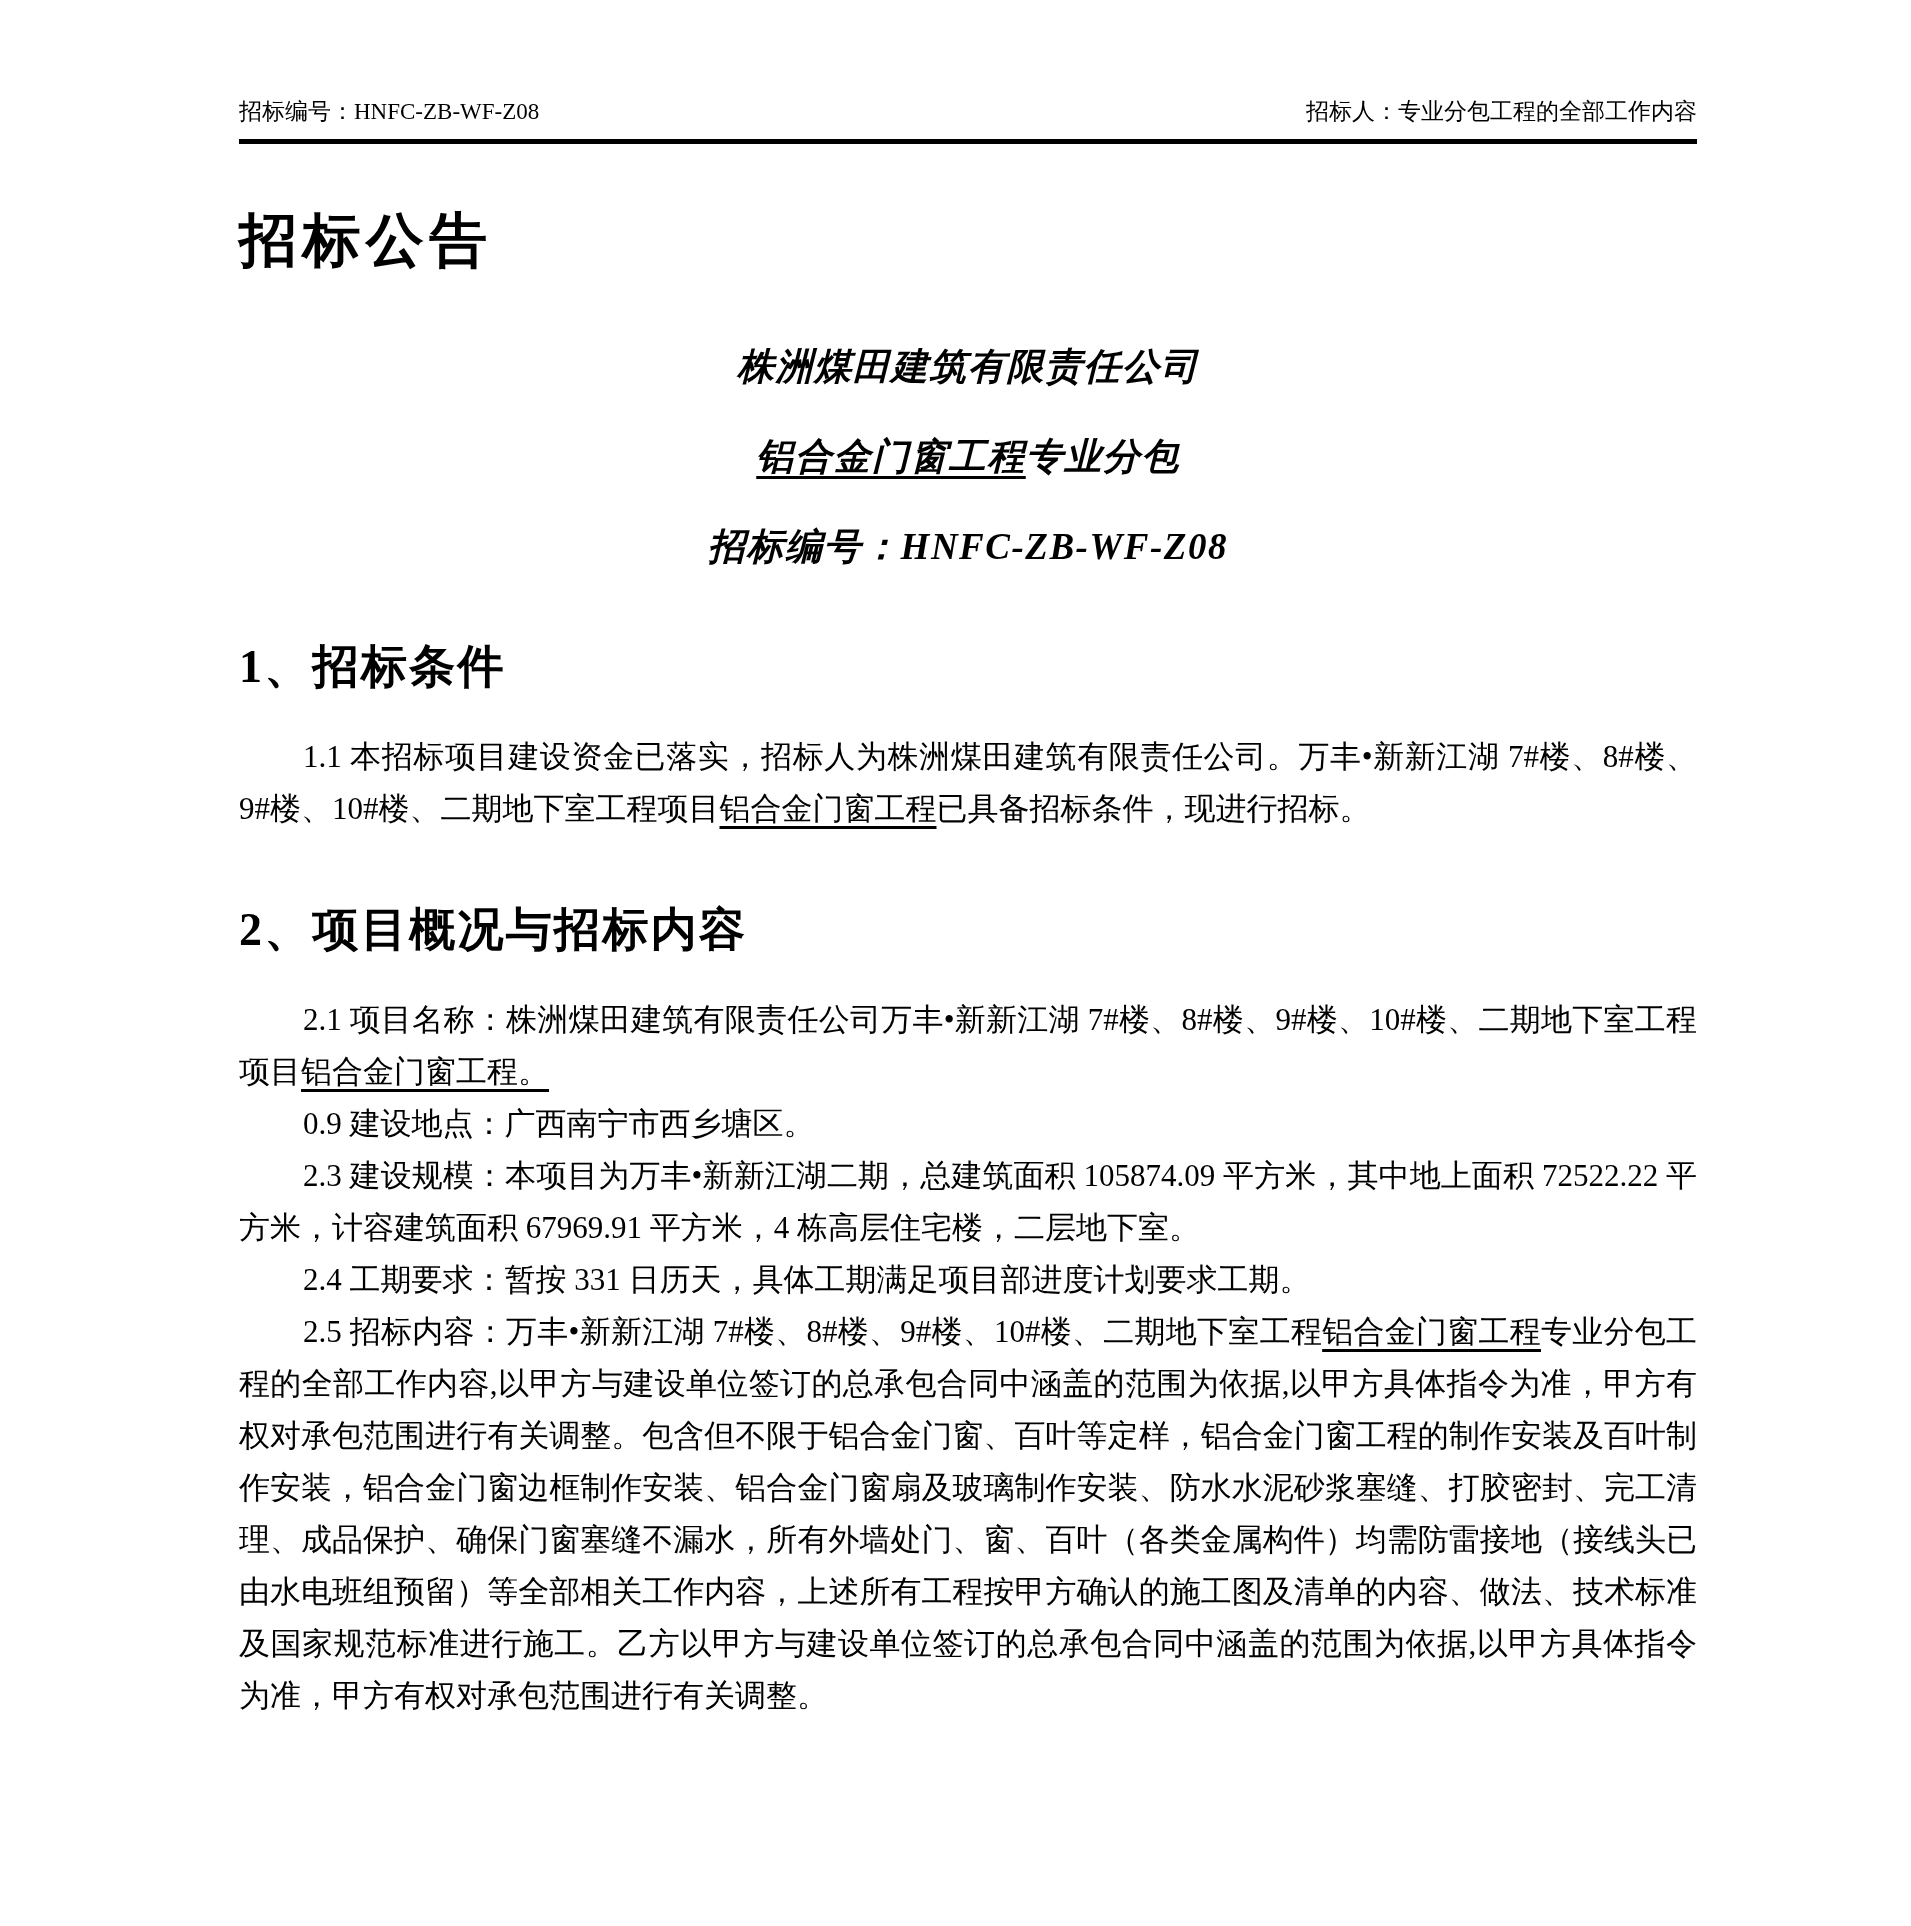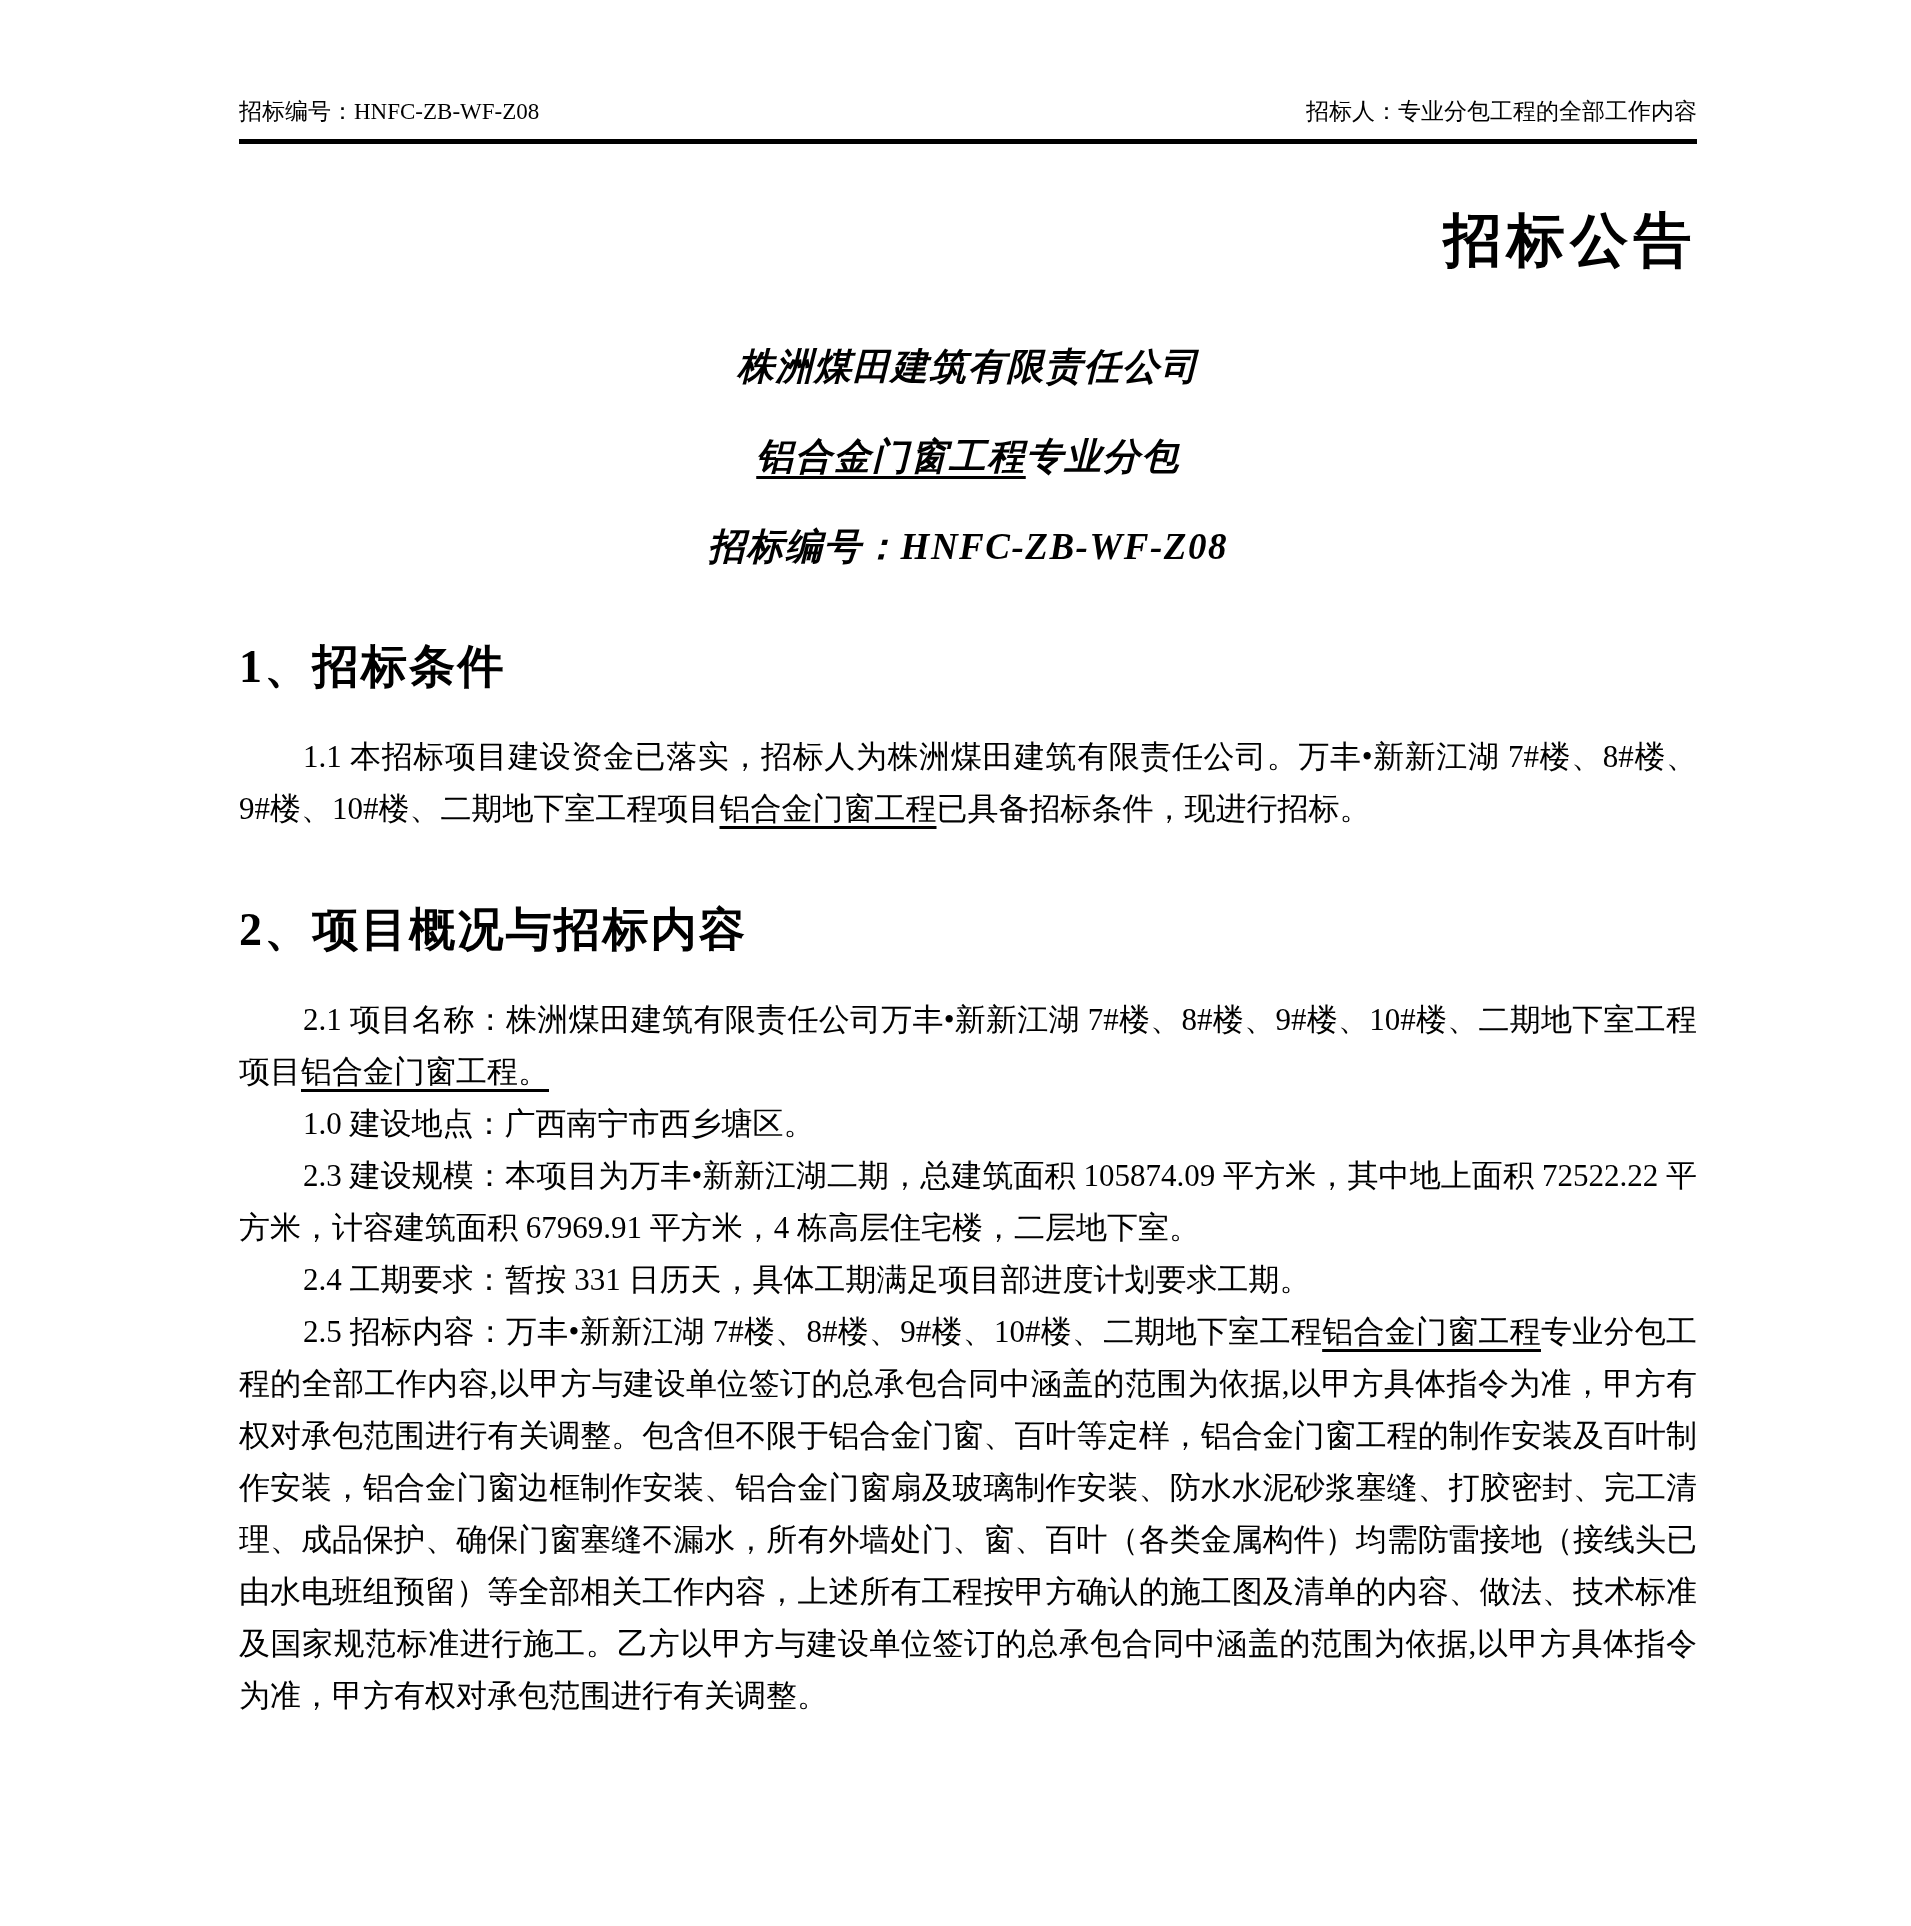--- a/index.html
+++ b/index.html
@@ -17,21 +17,21 @@
   }
   .header {
     display: flex;
     justify-content: space-between;
     align-items: flex-end;
     font-size: 23px;
     padding-bottom: 11.6px;
     border-bottom: 5px solid #000;
   }
   .title {
-    text-align: right;
+    text-align: left;
     font-size: 58px;
     font-weight: bold;
     letter-spacing: 5.4px;
     margin-top: 58px;
   }
   .subtitles .subline {
     text-align: center;
     font-weight: bold;
     font-size: 37px;
     margin-top: 40px;
@@ -80,21 +80,21 @@
     <div class="section-heading">1、招标条件</div>
     <div class="paras">
         <div class="para"><span>1.1 本招标项目建设资金已落实，招标人为株洲煤田建筑有限责任公司。万丰•新新江湖 7#楼、8#楼、9#楼、10#楼、二期地下室工程项目</span><span class="u">铝合金门窗工程</span><span>已具备招标条件，现进行招标。</span></div>
       </div>
   </div>
 
   <div class="section">
     <div class="section-heading">2、项目概况与招标内容</div>
     <div class="paras">
         <div class="para"><span>2.1 项目名称：株洲煤田建筑有限责任公司万丰•新新江湖 7#楼、8#楼、9#楼、10#楼、二期地下室工程项目</span><span class="u">铝合金门窗工程。</span></div>
-        <div class="para"><span>1.0 建设地点：广西南宁市西乡塘区。</span></div>
+        <div class="para"><span>0.9 建设地点：广西南宁市西乡塘区。</span></div>
         <div class="para"><span>2.3 建设规模：本项目为万丰•新新江湖二期，总建筑面积 105874.09 平方米，其中地上面积 72522.22 平方米，计容建筑面积 67969.91 平方米，4 栋高层住宅楼，二层地下室。</span></div>
         <div class="para"><span>2.4 工期要求：暂按 331 日历天，具体工期满足项目部进度计划要求工期。</span></div>
         <div class="para"><span>2.5 招标内容：万丰•新新江湖 7#楼、8#楼、9#楼、10#楼、二期地下室工程</span><span class="u">铝合金门窗工程</span><span>专业分包工程的全部工作内容,以甲方与建设单位签订的总承包合同中涵盖的范围为依据,以甲方具体指令为准，甲方有权对承包范围进行有关调整。包含但不限于铝合金门窗、百叶等定样，铝合金门窗工程的制作安装及百叶制作安装，铝合金门窗边框制作安装、铝合金门窗扇及玻璃制作安装、防水水泥砂浆塞缝、打胶密封、完工清理、成品保护、确保门窗塞缝不漏水，所有外墙处门、窗、百叶（各类金属构件）均需防雷接地（接线头已由水电班组预留）等全部相关工作内容，上述所有工程按甲方确认的施工图及清单的内容、做法、技术标准及国家规范标准进行施工。乙方以甲方与建设单位签订的总承包合同中涵盖的范围为依据,以甲方具体指令为准，甲方有权对承包范围进行有关调整。</span></div>
       </div>
   </div>
 
 </div>
 
 
 </body></html>

